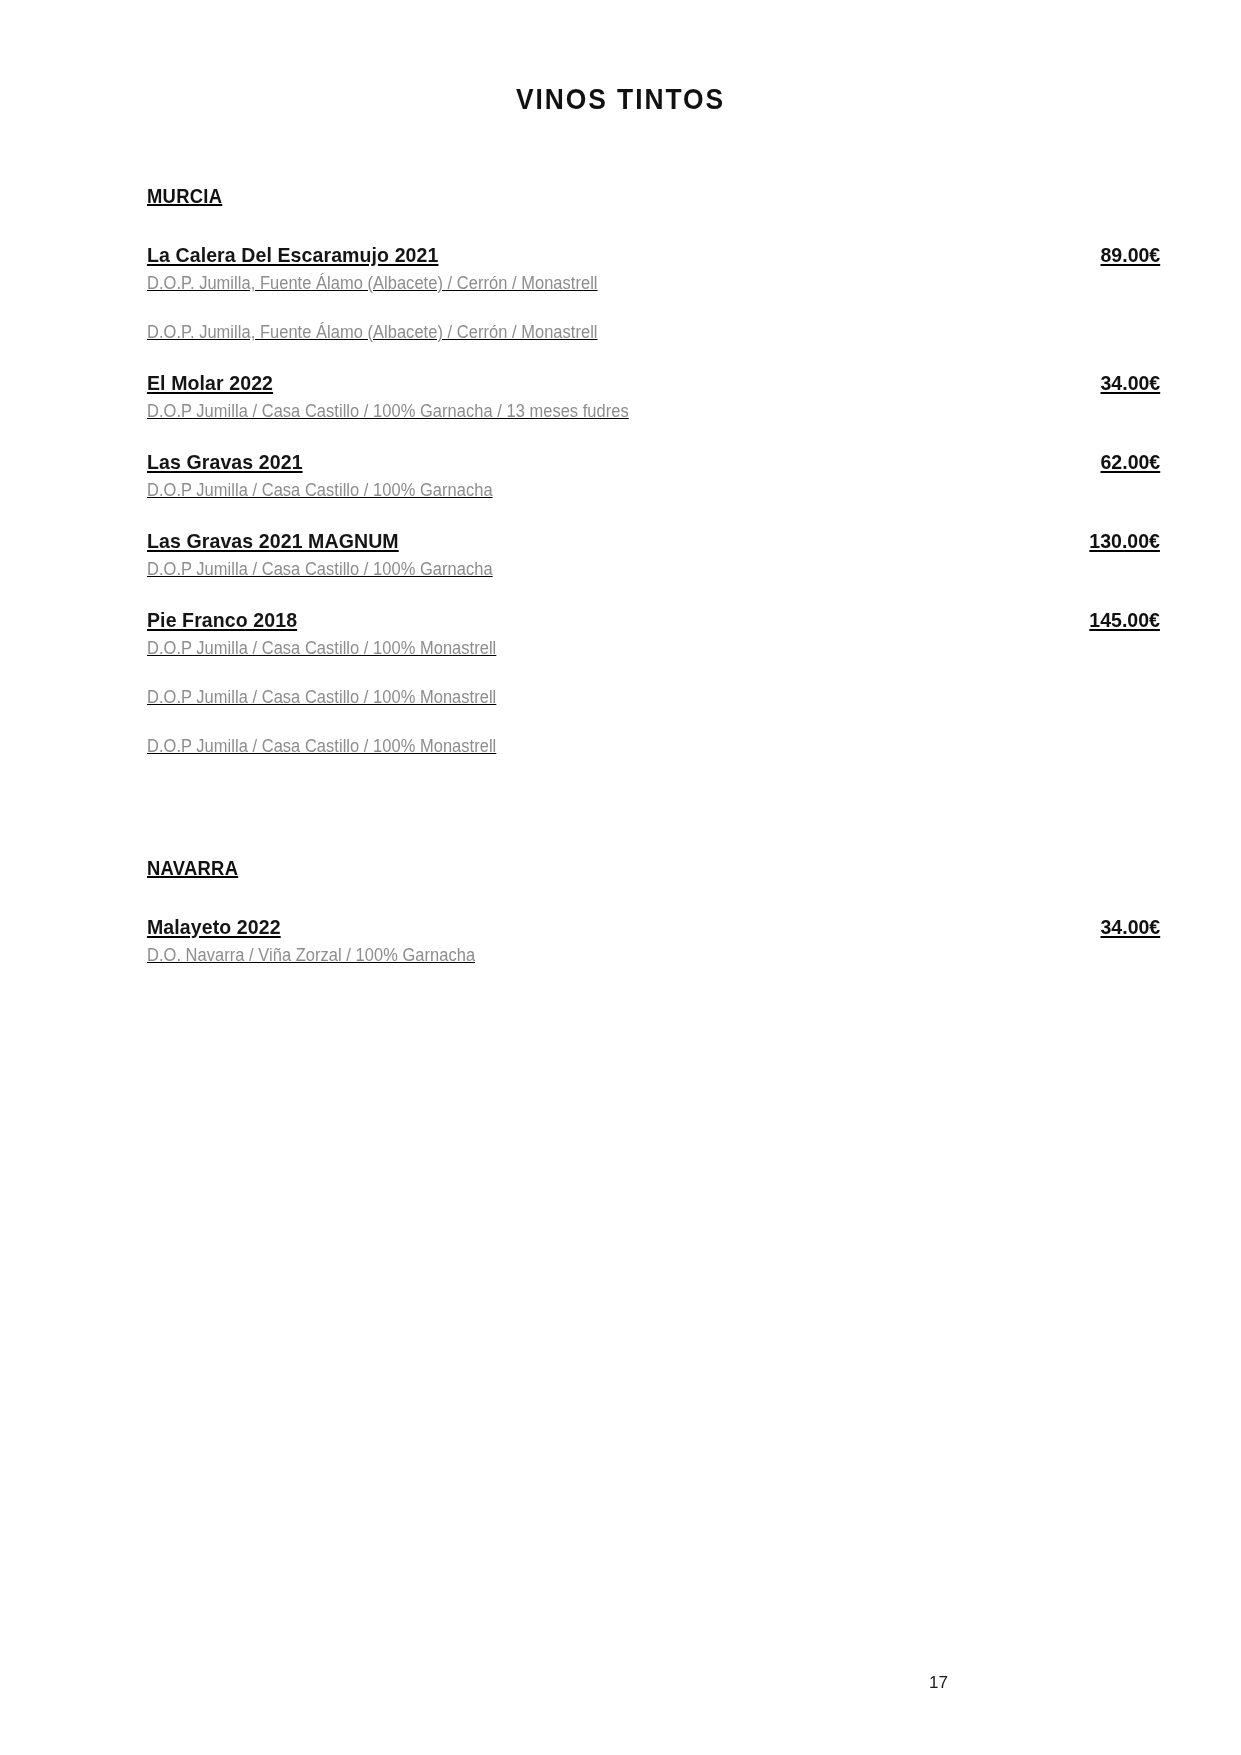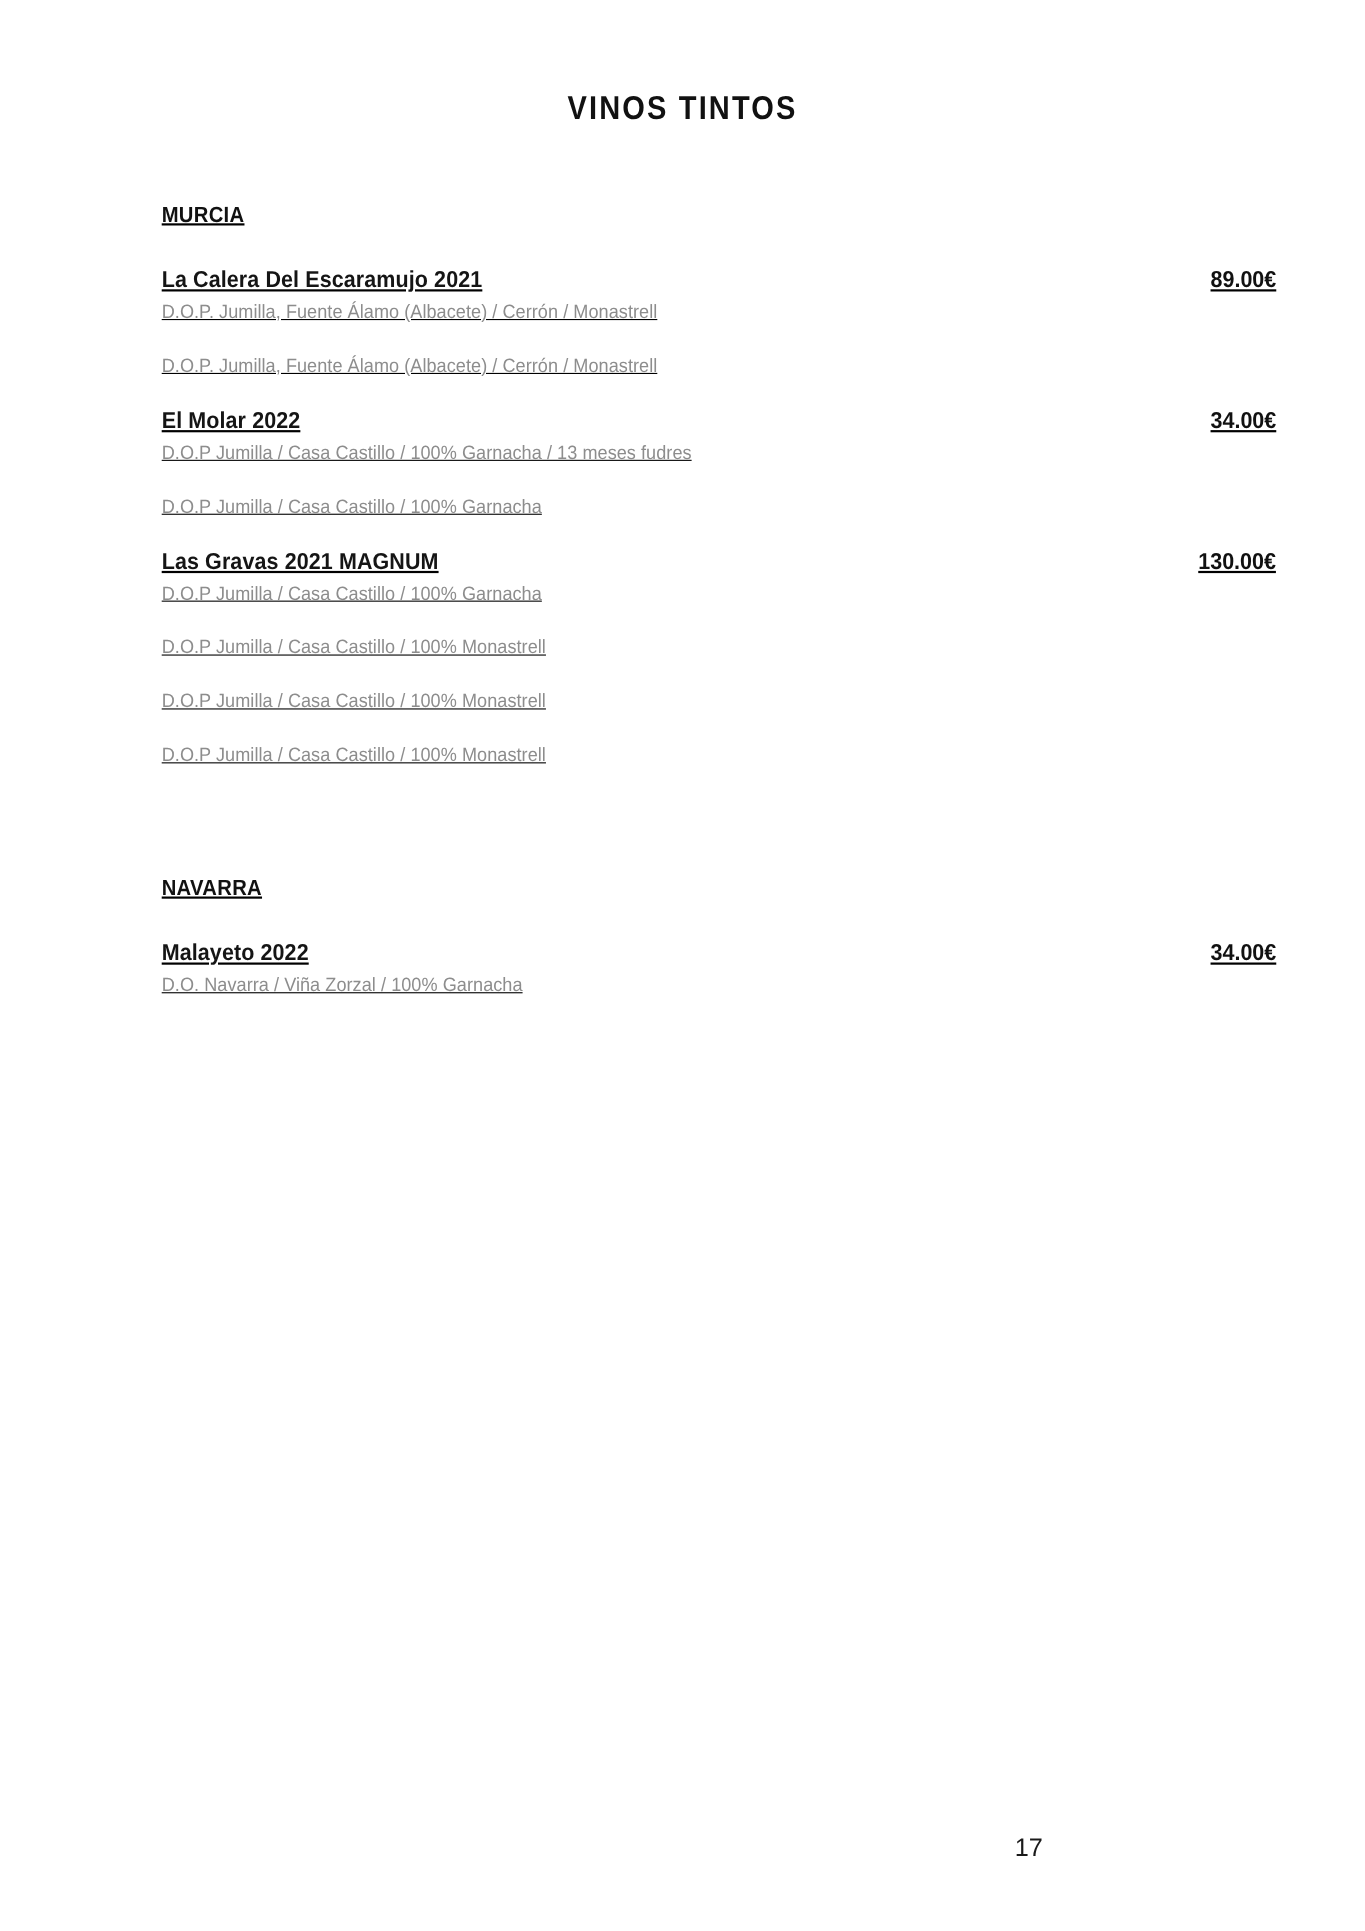--- a/index.html
+++ b/index.html
@@ -92,21 +92,21 @@
     transform-origin: left center;
     white-space: nowrap;
   }
   .region-gap {
     height: 100px;
   }
   .page-number {
     position: absolute;
     right: 87px;
     bottom: 62px;
-    font-size: 23px;
+    font-size: 17px;
     color: #1a1a1a;
     font-weight: 400;
   }
 </style>
 </head>
 <body>
 
 <div class="page">
 
   <div class="page-title">VINOS  TINTOS</div>
@@ -130,32 +130,40 @@
 
       <div class="wine-row">
         <div class="wine-head">
           <span class="wine-name">El Molar 2022</span>
           <span class="wine-price">34.00€</span>
         </div>
         <div class="wine-desc">D.O.P Jumilla / Casa Castillo / 100% Garnacha / 13 meses fudres</div>
       </div>
 
       <div class="wine-row">
+        <div class="wine-head">
+          <span class="wine-name">Las Gravas 2021</span>
+          <span class="wine-price">62.00€</span>
+        </div>
         <div class="wine-desc">D.O.P Jumilla / Casa Castillo / 100% Garnacha</div>
       </div>
 
       <div class="wine-row">
         <div class="wine-head">
           <span class="wine-name">Las Gravas 2021 MAGNUM</span>
           <span class="wine-price">130.00€</span>
         </div>
         <div class="wine-desc">D.O.P Jumilla / Casa Castillo / 100% Garnacha</div>
       </div>
 
       <div class="wine-row">
+        <div class="wine-head">
+          <span class="wine-name">Pie Franco 2018</span>
+          <span class="wine-price">145.00€</span>
+        </div>
         <div class="wine-desc">D.O.P Jumilla / Casa Castillo / 100% Monastrell</div>
       </div>
 
       <div class="wine-row">
         <div class="wine-desc">D.O.P Jumilla / Casa Castillo / 100% Monastrell</div>
       </div>
 
       <div class="wine-row">
         <div class="wine-desc">D.O.P Jumilla / Casa Castillo / 100% Monastrell</div>
       </div>

